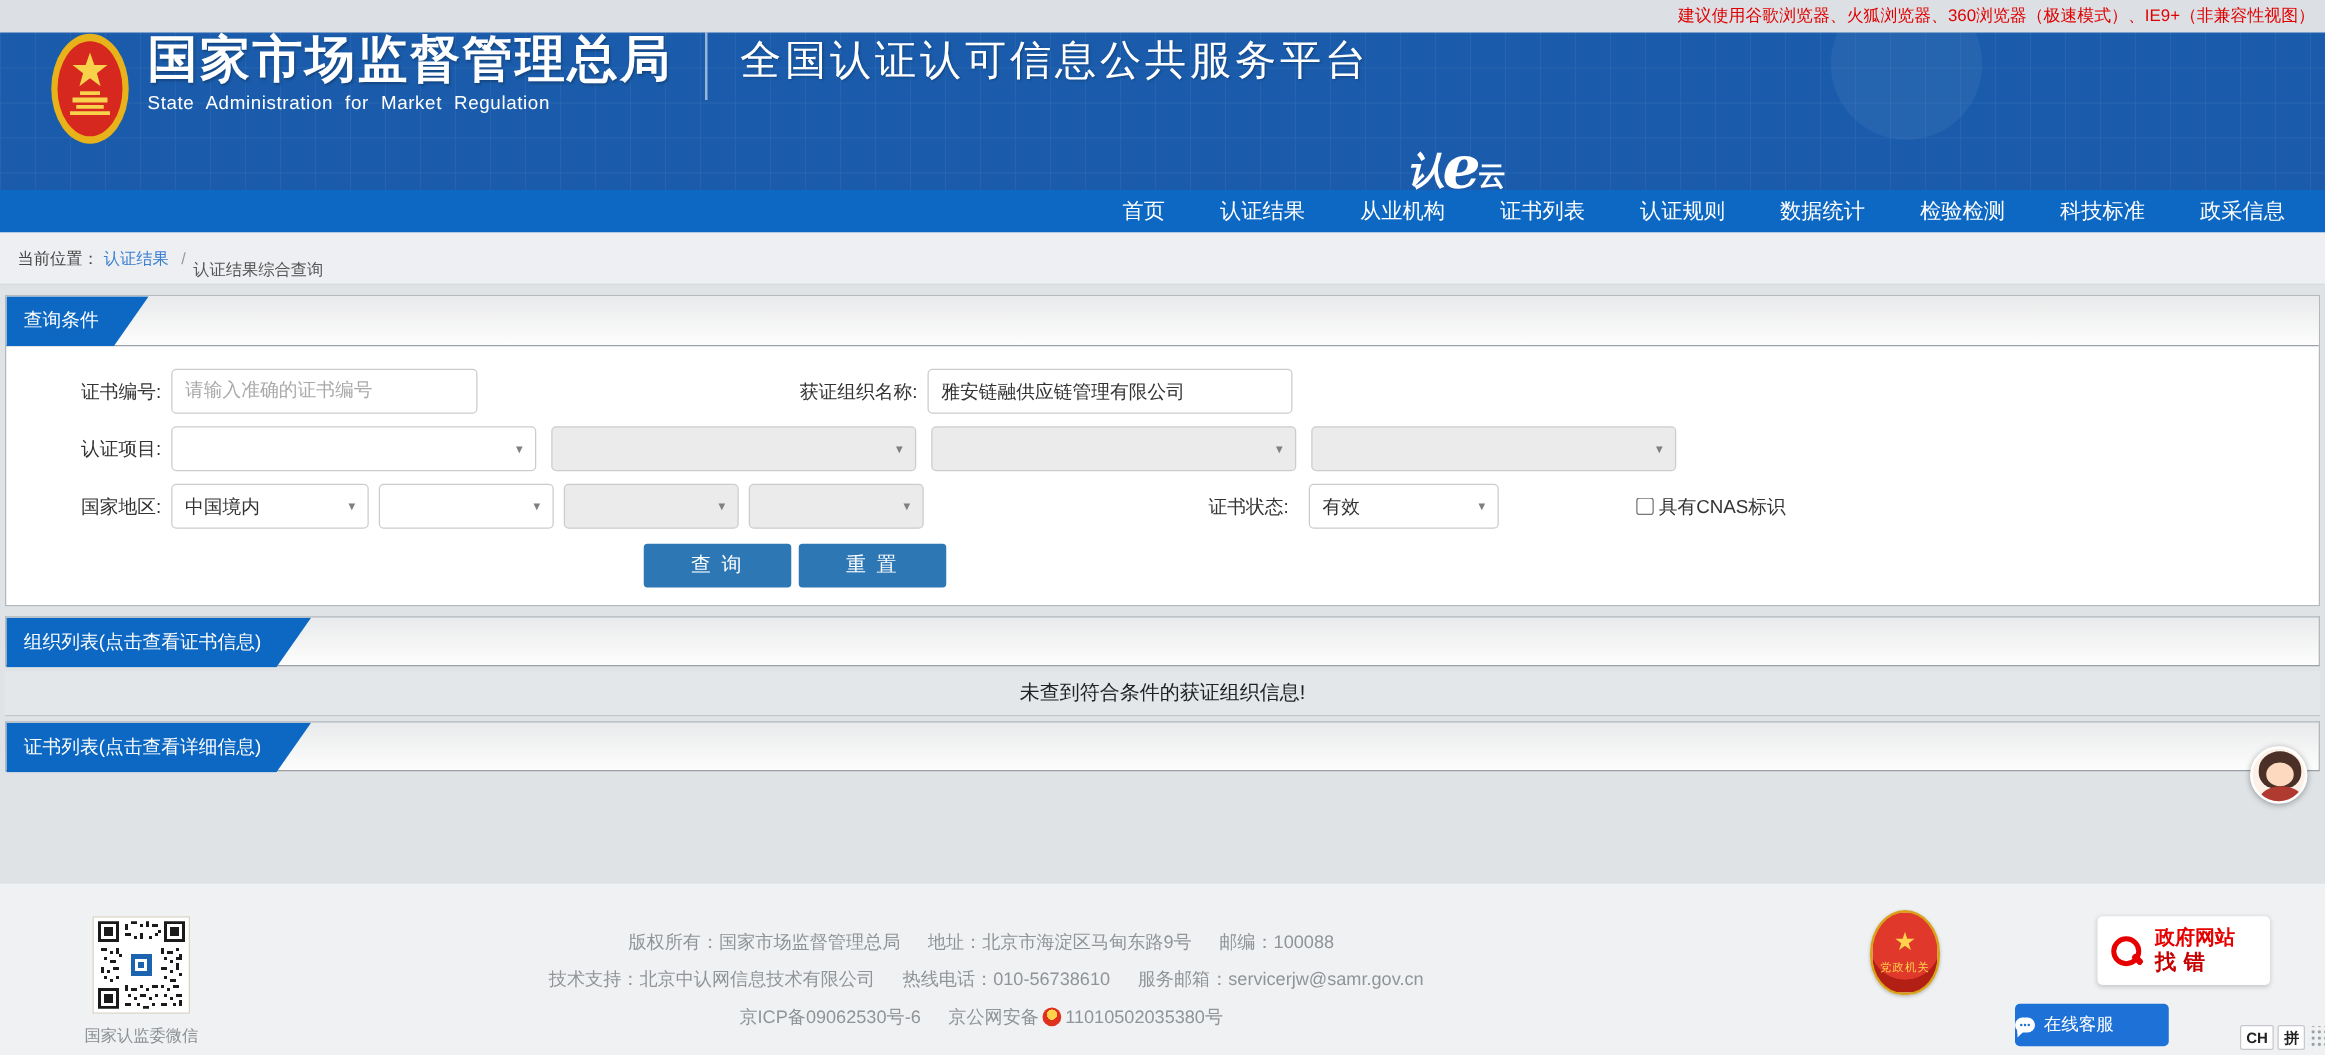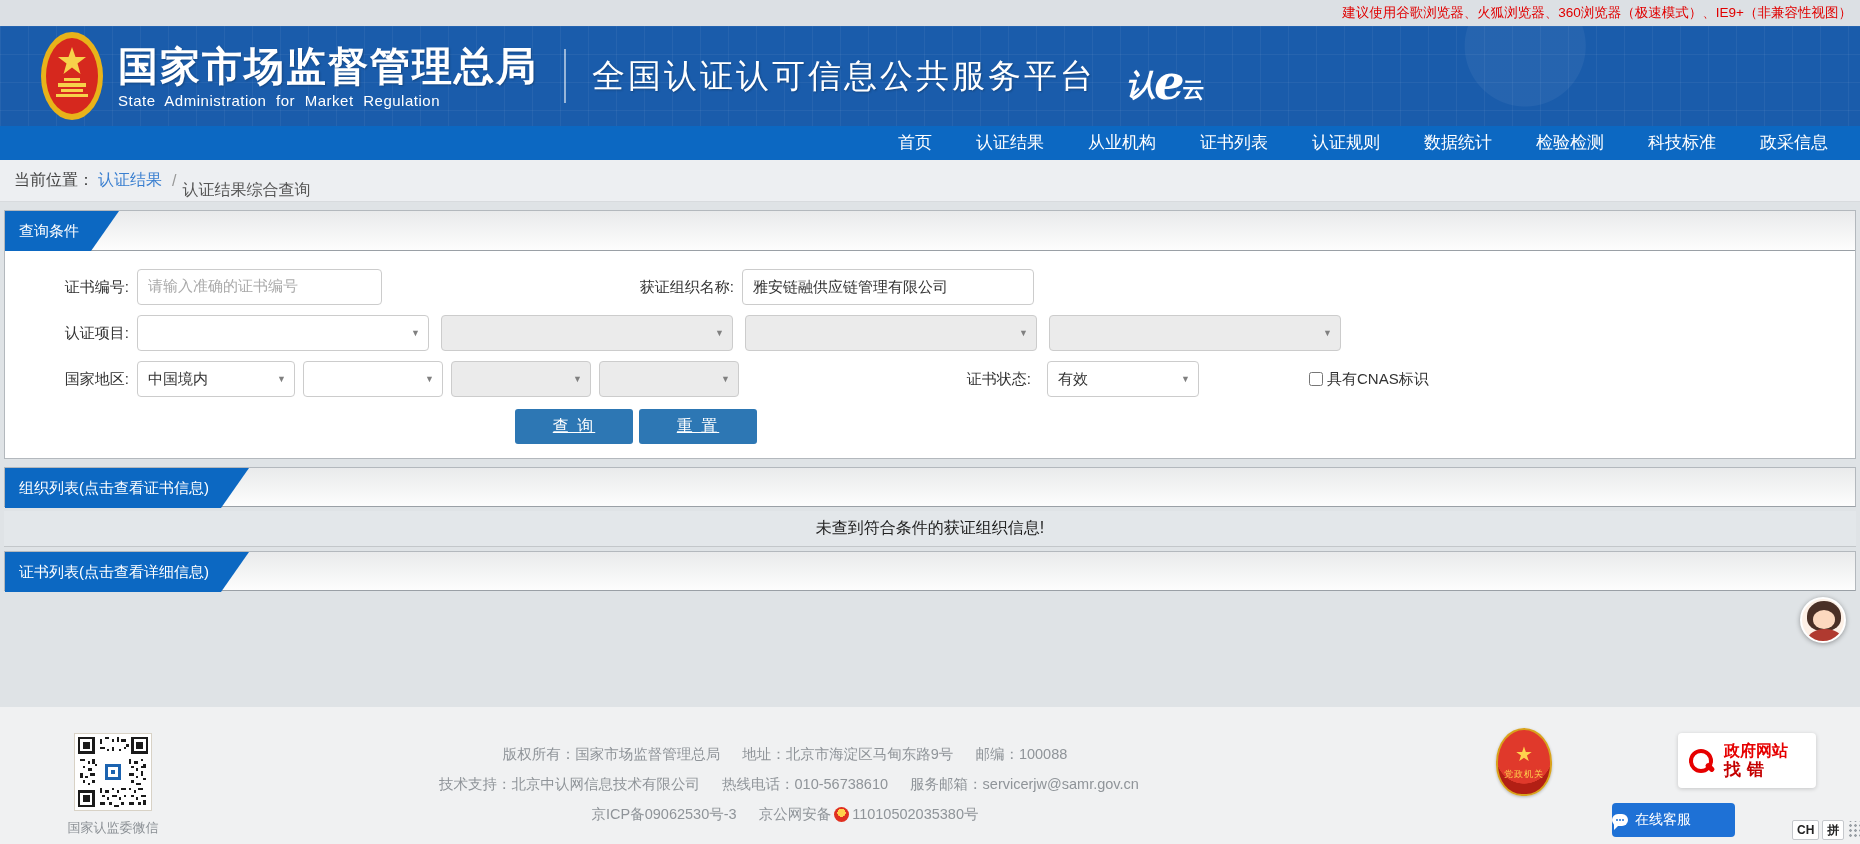--- a/index.html
+++ b/index.html
@@ -15,27 +15,27 @@
   
   .topbar {
     height:26px; background:#dce0e4;
     display:flex; align-items:center; justify-content:flex-end;
     padding-right:8px;
   }
   .topbar .notice { color:#e00000; font-size:13.5px; }
 
   
   .header {
-    height:100px; background:#1a5cab;
+    height:126px; background:#1a5cab;
     background-image:
       radial-gradient(circle at 82% 20%, rgba(255,255,255,.05) 0 60px, transparent 61px),
       linear-gradient(rgba(255,255,255,.05) 1px, transparent 1px),
       linear-gradient(90deg, rgba(255,255,255,.05) 1px, transparent 1px);
     background-size:auto, 28px 28px, 28px 28px;
-    display:flex; align-items:center; padding-left:40px;
+    display:flex; padding-left:40px;
   }
   .emblem { width:64px; height:90px; flex:0 0 64px; }
   .title-block { margin-left:14px; color:#fff; }
   .title-cn { font-size:40px; font-weight:bold; letter-spacing:2px; line-height:1.1;
     text-shadow:1px 1px 2px rgba(0,0,0,.25); }
   .title-en { font-size:15px; letter-spacing:.5px; word-spacing:5px; margin-top:4px; }
   .hdr-sep { width:2px; height:54px; background:rgba(255,255,255,.55); margin:0 26px; }
   .platform-name { color:#fff; font-size:33px; letter-spacing:3px;
     text-shadow:1px 1px 2px rgba(0,0,0,.25); }
   .reyun { color:#fff; margin-left:30px; display:flex; align-items:flex-end; line-height:1;
@@ -50,21 +50,21 @@
     display:flex; justify-content:flex-end; align-items:center; padding-right:10px;
   }
   .nav a {
     color:#fff; font-size:17px; text-decoration:none; padding:0 22px; line-height:34px;
     display:block;
   }
 
   
   .breadcrumb {
     height:42px; background:#edeff2; border-bottom:1px solid #d8dbde;
-    display:flex; align-items:center; padding-left:14px; font-size:16px; color:#444;
+    display:flex; align-items:center; padding-left:14px; font-size:13px; color:#444;
   }
   .breadcrumb .lnk { color:#3a7fd0; margin:0 4px; text-decoration:none; cursor:pointer; }
   .breadcrumb .sep { color:#999; margin:0 6px; }
   .breadcrumb .cur { color:#555;margin-top:19px; }
 
   
   .content { padding:8px 4px 0; }
   .panel { background:#fff; border:1px solid #b3b8bd; }
   .tabbar {
     height:40px; background:linear-gradient(#e9eaeb,#fdfdfd);
@@ -100,21 +100,20 @@
   .sel.dis { background:#ebebeb; cursor:default; }
   .mg12 { margin-left:12px; } .mg8 { margin-left:8px; }
   .w158 { width:158px; } .w140 { width:140px; } .w152 { width:152px; }
   .cbwrap { display:flex; align-items:center; margin-left:110px; font-size:15px; color:#333; }
   .cbwrap input { width:14px; height:14px; margin-right:4px; }
   .btnrow { display:flex; gap:6px; margin:12px 0 0 510px; }
   .btn {
     width:118px; height:35px; background:#2d77b4; border:none; border-radius:3px;
     color:#fff; font-size:16px; cursor:pointer; letter-spacing:2px;
     font-family:"Liberation Sans","DejaVu Sans",sans-serif;
-    text-decoration:underline;
   }
 
   .listbar { margin-top:8px; }
   .emptyrow {
     margin-top:4px; height:36px; background:#e3e7ea; border-bottom:1px solid #c3c7ca;
     display:flex; align-items:center; justify-content:center;
     font-size:16px; color:#222;
   }
   .listbar2 { margin-top:4px; }
 
@@ -408,21 +407,21 @@
       <span class="seg">版权所有：国家市场监督管理总局</span>
       <span class="seg">地址：北京市海淀区马甸东路9号</span>
       <span class="seg">邮编：100088</span>
     </div>
     <div class="fline">
       <span class="seg">技术支持：北京中认网信息技术有限公司</span>
       <span class="seg">热线电话：010-56738610</span>
       <span class="seg">服务邮箱：servicerjw@samr.gov.cn</span>
     </div>
     <div class="fline">
-      <span class="seg">京ICP备09062530号-3</span>
+      <span class="seg">京ICP备09062530号-6</span>
       <span class="seg"><span>京公网安备</span><span class="gongan-icon"></span><span>11010502035380号</span></span>
     </div>
   </div>
 </div>
 
 <div class="badge-party">
   <div class="star">★</div>
   <div class="txt">党政机关</div>
 </div>
 

